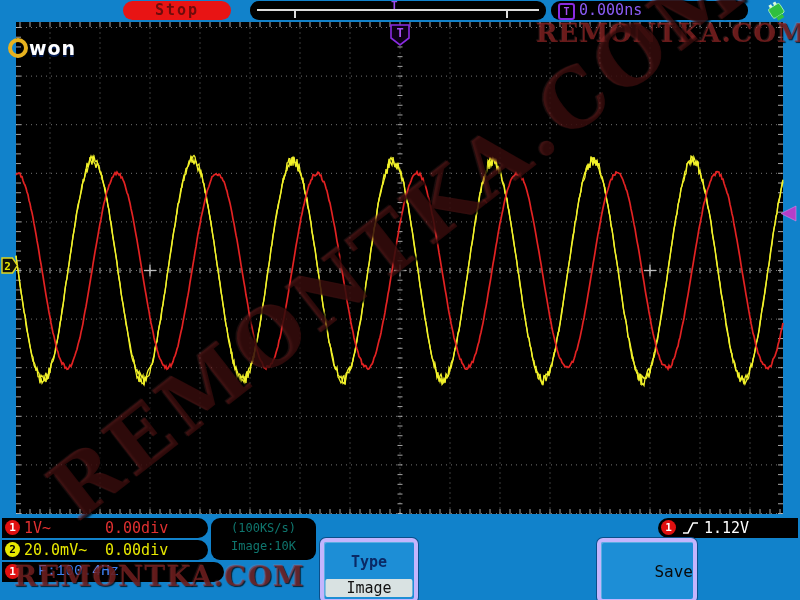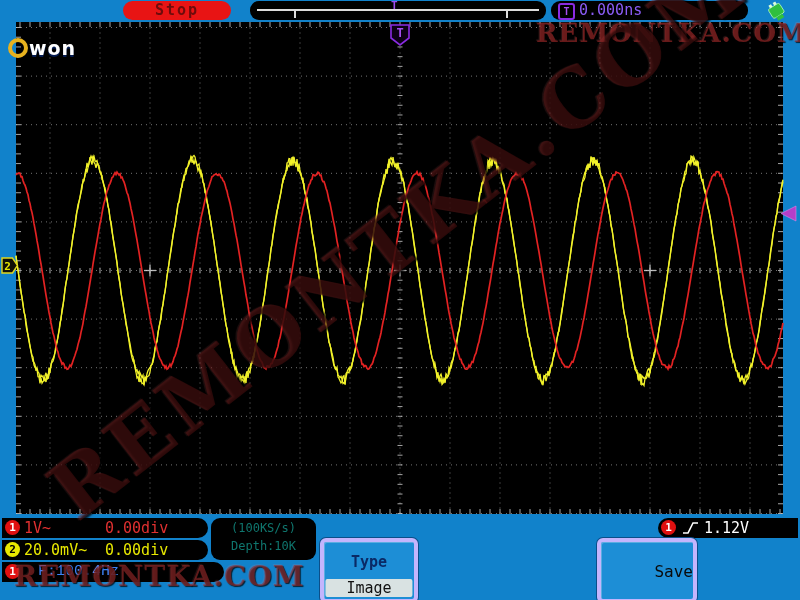--- a/index.html
+++ b/index.html
@@ -542,21 +542,21 @@
       <span class="badge yellow">2</span>
       <span class="ptxt" style="left:22px;color:#e8e800;">20.0mV~</span>
       <span class="ptxt" style="left:103px;color:#e8e800;">0.00div</span>
     </div>
     <div class="pill" id="pill-freq">
       <span class="badge red">1</span>
       <span class="ptxt" style="left:36px;color:#3b82f6;font-family:Liberation Mono, monospace;">F:100.4Hz</span>
     </div>
     <div class="pill" id="pill-rate">
       <div class="l1">(100KS/s)</div>
-      <div class="l2">Depth:10K</div>
+      <div class="l2">Image:10K</div>
     </div>
     <div class="pill" id="pill-trig">
       <span class="badge red">1</span>
       <svg width="18" height="14" style="left:24px;top:3px;">
         <polyline points="1,12 6,12 11,2 16,2" fill="none" stroke="#fff" stroke-width="1.6"></polyline>
       </svg>
       <span class="ptxt" style="left:46px;color:#fff;">1.12V</span>
     </div>
     <div class="softbtn" id="btn-type">
       <div class="tlabel">Type</div>

